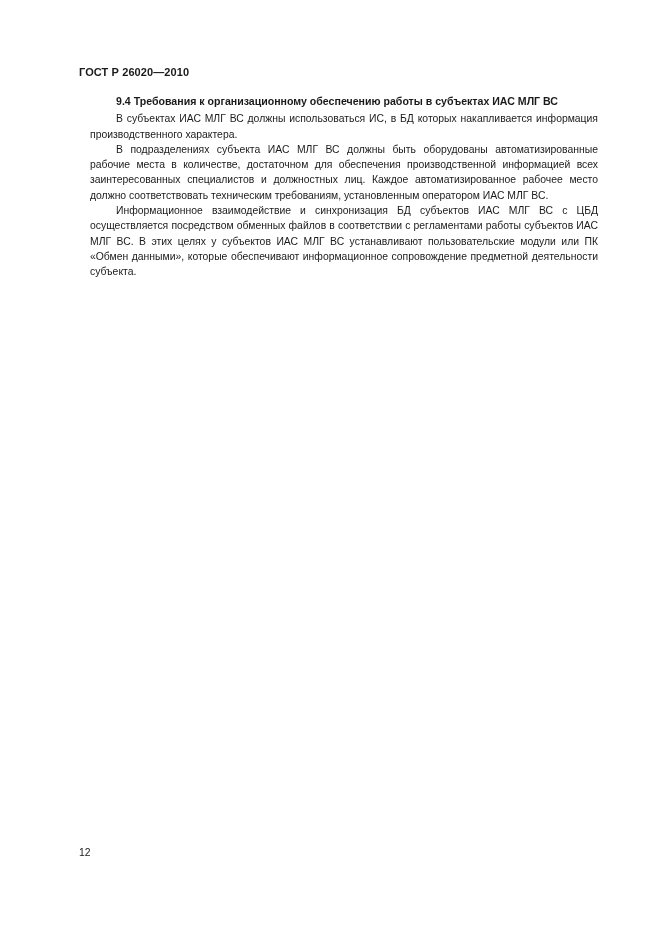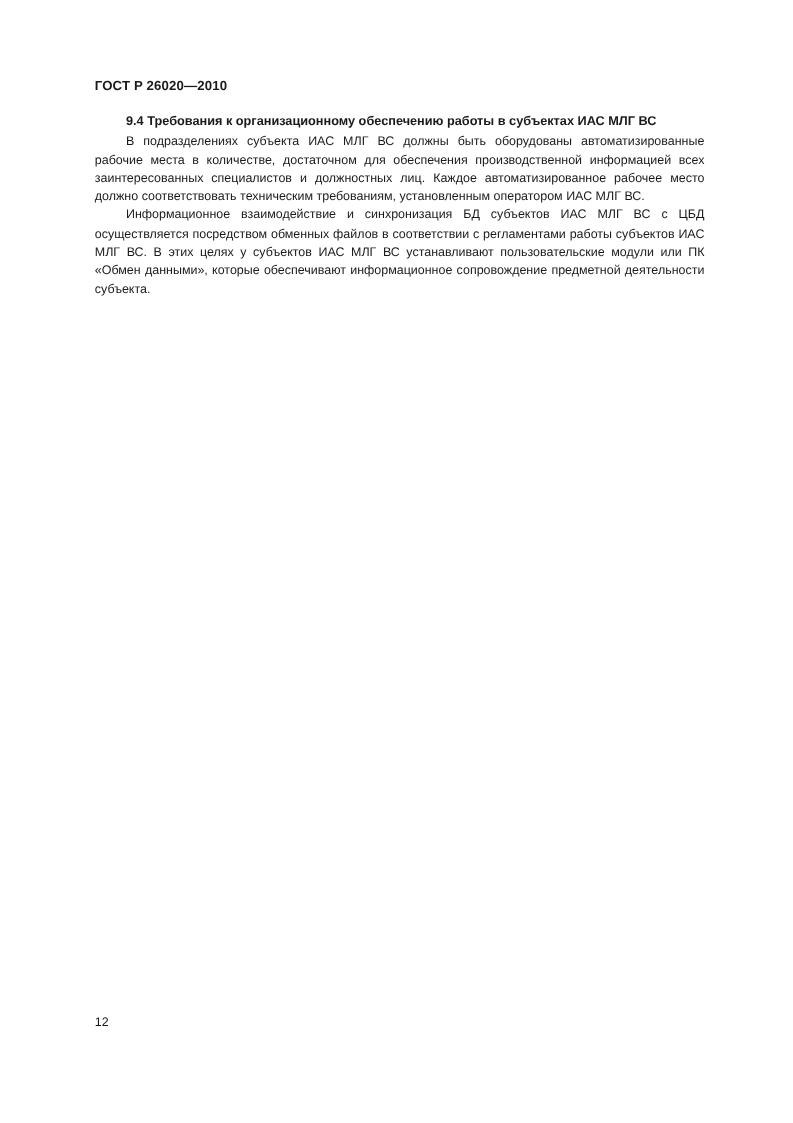--- a/index.html
+++ b/index.html
@@ -1,27 +1,28 @@
 <!DOCTYPE html>
 <html><head>
   <meta charset="utf-8">
   <style>
     html, body { margin: 0; padding: 0; background: #ffffff; }
     body { width: 661px; height: 936px; position: relative; overflow: hidden;
            font-family: "Liberation Sans", sans-serif; color: #1a1a1a; }
     .header { position: absolute; left: 79px; top: 66px; font-size: 11px; font-weight: bold; letter-spacing: 0.1px; }
-    .content { position: absolute; left: 79px; top: 94px; width: 508px; font-size: 10.4px; line-height: 15.3px; }
+    .content { position: absolute; left: 90px; top: 94px; width: 508px; font-size: 10.4px; line-height: 15.3px; }
     .section-title { font-weight: bold; text-indent: 26px; margin: 0 0 2px 0; font-size: 10.6px; }
     .para { text-indent: 26px; text-align: justify; margin: 0; }
     .page-num { position: absolute; left: 79px; top: 847px; font-size: 10.4px; }
   </style>
 </head>
 <body>
 
 <div class="header">ГОСТ Р 26020—2010</div>
 
 <div class="content">
   <div class="section-title">9.4  Требования к организационному обеспечению работы в субъектах ИАС МЛГ ВС</div>
+  <p class="para">В субъектах ИАС МЛГ ВС должны использоваться ИС, в БД которых накапливается информация производственного характера.</p>
   <p class="para">В подразделениях субъекта ИАС МЛГ ВС должны быть оборудованы автоматизированные рабочие места в количестве, достаточном для обеспечения производственной информацией всех заинтересованных специалистов и должностных лиц. Каждое автоматизированное рабочее место должно соответствовать техническим требованиям, установленным оператором ИАС МЛГ ВС.</p>
   <p class="para">Информационное взаимодействие и синхронизация БД субъектов ИАС МЛГ ВС с ЦБД осуществляется посредством обменных файлов в соответствии с регламентами работы субъектов ИАС МЛГ ВС. В этих целях у субъектов ИАС МЛГ ВС устанавливают пользовательские модули или ПК «Обмен данными», которые обеспечивают информационное сопровождение предметной деятельности субъекта.</p>
 </div>
 
 <div class="page-num">12</div>
 
 </body></html>

